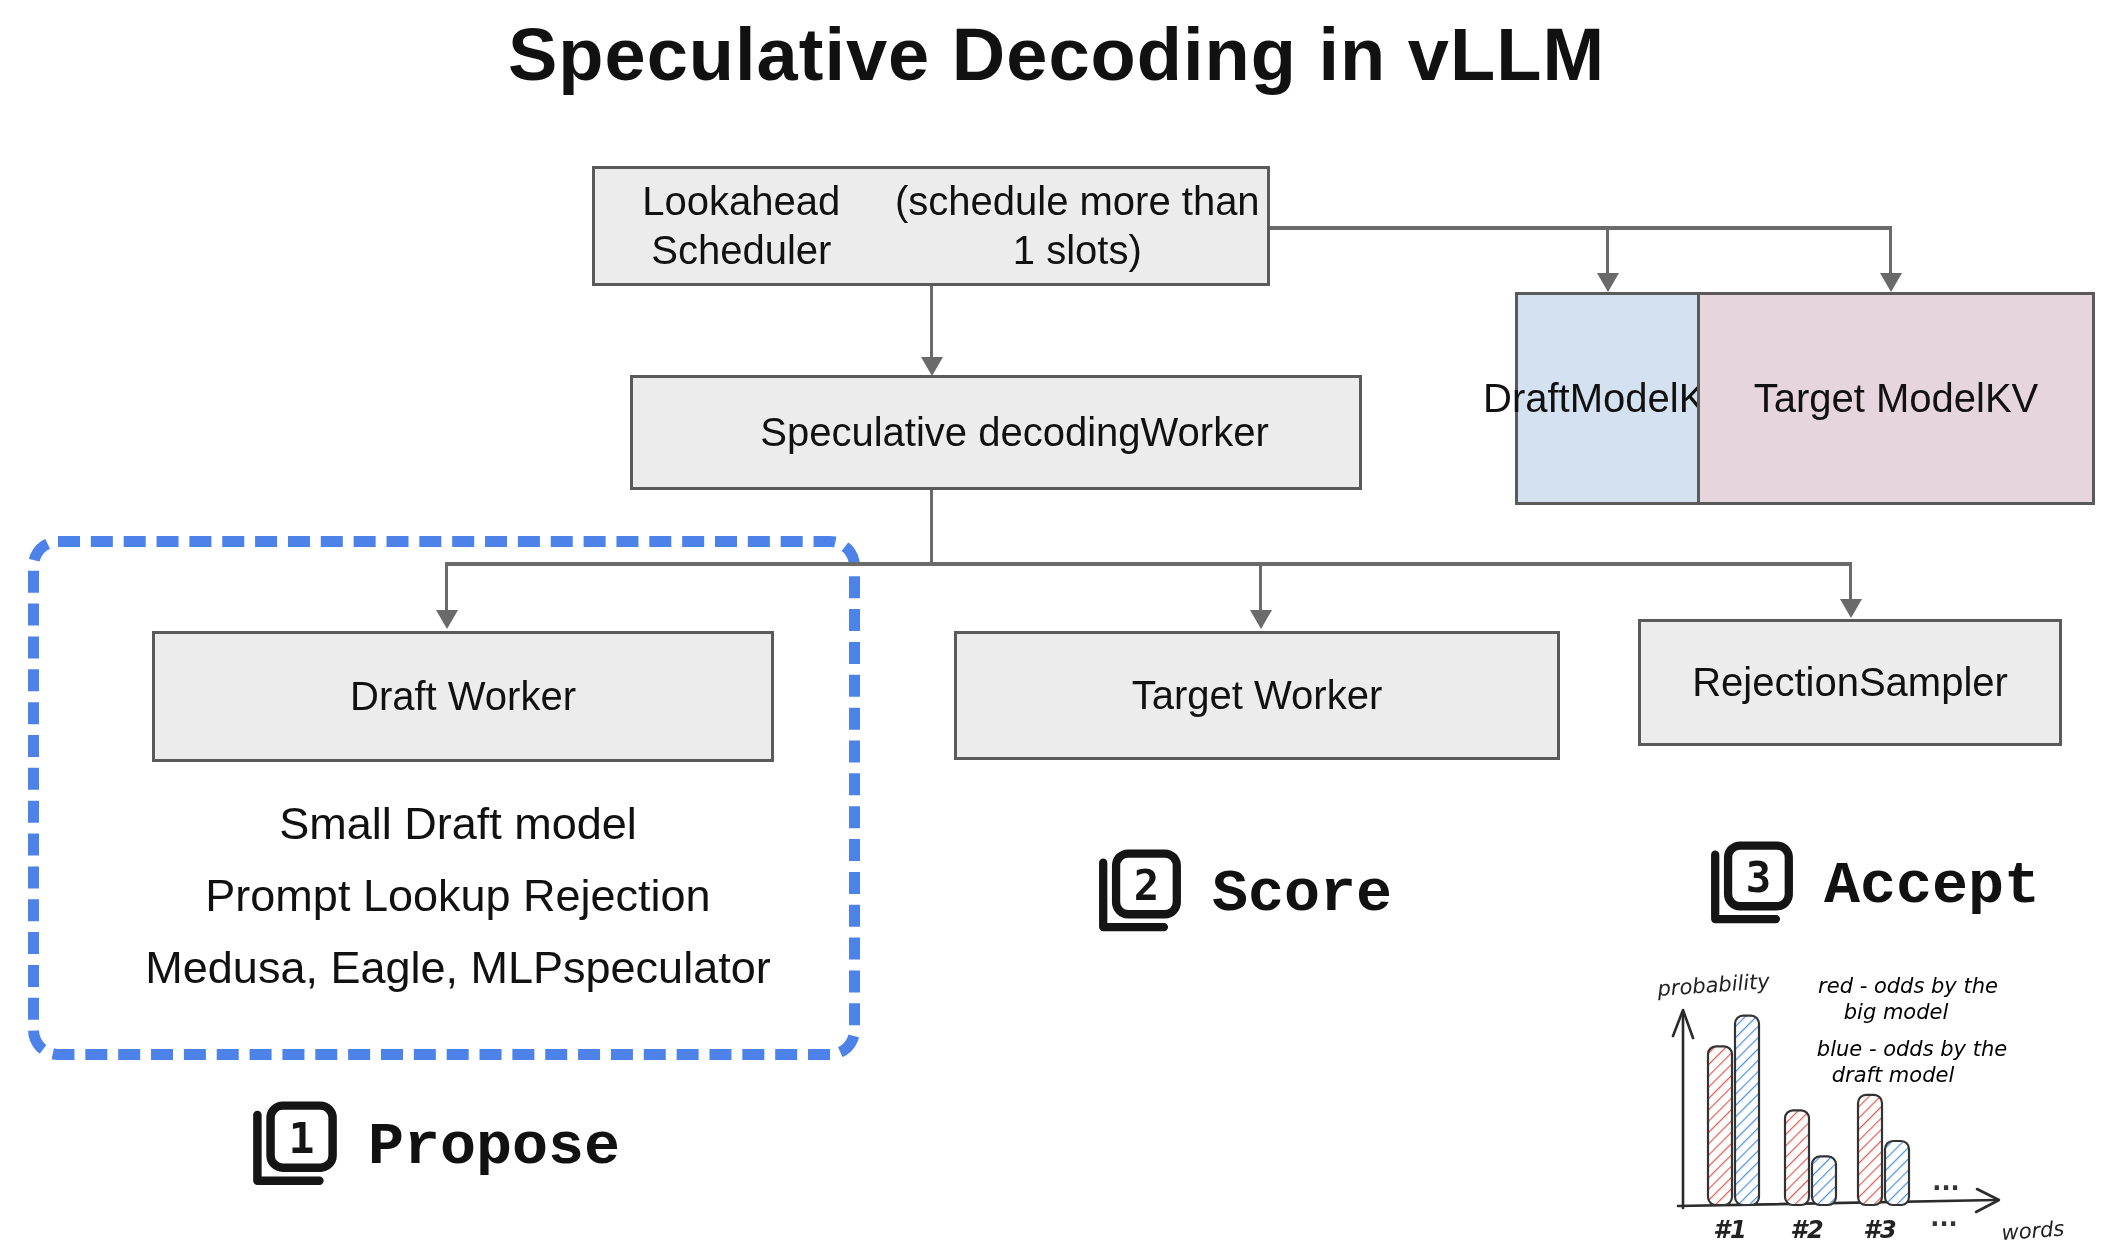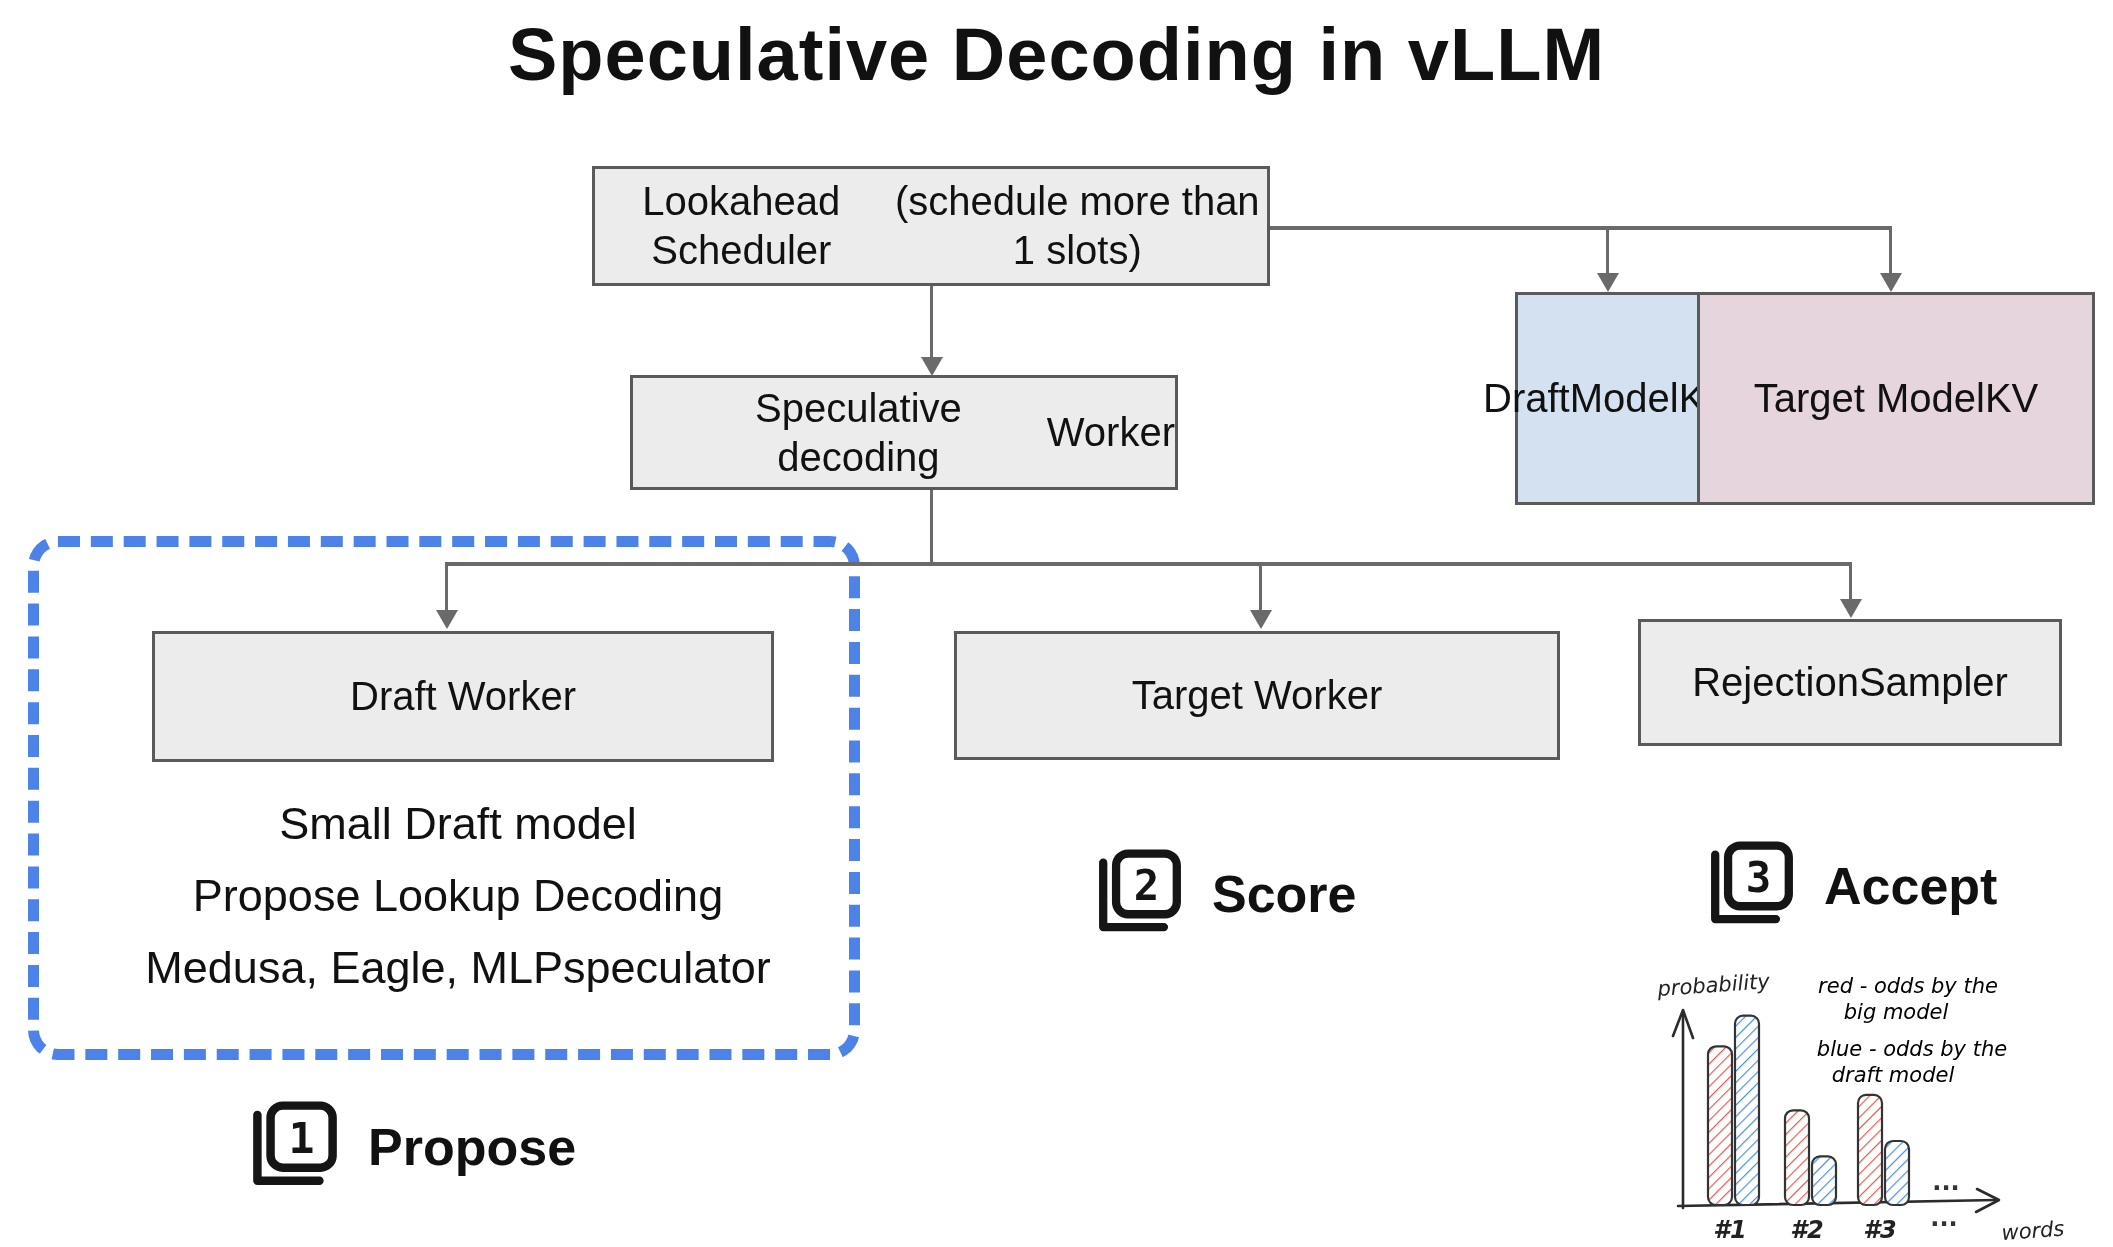--- a/index.html
+++ b/index.html
@@ -5,35 +5,35 @@
   html,body{margin:0;padding:0;background:#ffffff;}
   #stage{position:relative;width:2113px;height:1247px;background:#ffffff;overflow:hidden;
          font-family:"Liberation Sans",sans-serif;color:#111;}
   .title{position:absolute;top:12px;left:50%;transform:translateX(-50%);
          font-size:74px;font-weight:700;letter-spacing:1px;white-space:nowrap;}
   .node{position:absolute;background:#ececec;border:3px solid #5a5a5a;
         display:flex;flex-direction:row;align-items:center;justify-content:center;
         text-align:center;font-size:40px;line-height:1.22;box-sizing:border-box;}
   .node span{display:block;}
   #lookahead{left:592px;top:166px;width:678px;height:120px;}
-  #specworker{left:630px;top:375px;width:548px;height:115px;padding-left:37px;}
+  #specworker{left:630px;top:375px;width:732px;height:115px;padding-left:37px;}
   #draftworker{left:152px;top:631px;width:622px;height:131px;}
   #targetworker{left:954px;top:631px;width:606px;height:129px;}
   #rejection{left:1638px;top:619px;width:424px;height:127px;}
   #draftkv{left:1515px;top:292px;width:185px;height:213px;background:#d4e1f0;}
   #targetkv{left:1697px;top:292px;width:398px;height:213px;background:#e6d5dd;}
   .dashedbox{position:absolute;left:28px;top:536px;width:832px;height:524px;
              border:11px dashed #4d82e8;border-radius:30px;box-sizing:border-box;}
   .methods{position:absolute;left:58px;top:788px;width:800px;text-align:center;
            font-size:45px;line-height:1.6;}
   .hline,.vline{position:absolute;background:#6a6a6a;}
   .arr{position:absolute;width:0;height:0;border-left:11px solid transparent;
        border-right:11px solid transparent;border-top:19px solid #6a6a6a;}
   .step{position:absolute;display:flex;align-items:center;gap:26px;}
-  .step .lbl{font-size:52px;font-weight:600;}
+  .step .lbl{font-size:60px;font-weight:600;font-family:Liberation Mono, monospace;}
   .step svg{display:block;}
   .icon-stroke{fill:none;stroke:#151515;stroke-width:9;stroke-linecap:round;stroke-linejoin:round;}
   .icon-num{font-family:"DejaVu Sans Mono",monospace;font-size:46px;font-weight:700;fill:#151515;}
   
   #chart{position:absolute;left:1628px;top:952px;}
   .sketch{font-family:"DejaVu Sans",sans-serif;font-style:italic;fill:#222;font-size:21px;}
   .cat-label{font-family:"DejaVu Sans",sans-serif;font-style:italic;font-weight:700;font-size:24px;fill:#222;}
   .dots{font-family:"DejaVu Sans",sans-serif;font-weight:700;font-size:24px;fill:#333;}
   .axis{stroke:#2b2b2b;stroke-width:2.6;fill:none;stroke-linecap:round;stroke-linejoin:round;}
   .legend-red{font-family:"DejaVu Sans",sans-serif;font-style:italic;font-size:21px;text-anchor:middle;}
@@ -77,21 +77,21 @@
 
   <div class="node" id="targetkv">
     <span>Target Model</span>
     <span>KV</span>
   </div>
 
   <div class="dashedbox"></div>
 
   <div class="methods">
     <div>Small Draft model</div>
-    <div>Propose Lookup Decoding</div>
+    <div>Prompt Lookup Rejection</div>
     <div>Medusa, Eagle, MLPspeculator</div>
   </div>
 
   <div class="vline" style="left:930px;top:286px;width:3px;height:71px;"></div>
   <div class="arr" style="left:921px;top:357px;"></div>
 
   <div class="hline" style="left:1270px;top:226px;width:622px;height:4px;"></div>
   <div class="vline" style="left:1606px;top:226px;width:3px;height:48px;"></div>
   <div class="arr" style="left:1597px;top:273px;"></div>
   <div class="vline" style="left:1889px;top:226px;width:3px;height:48px;"></div>

